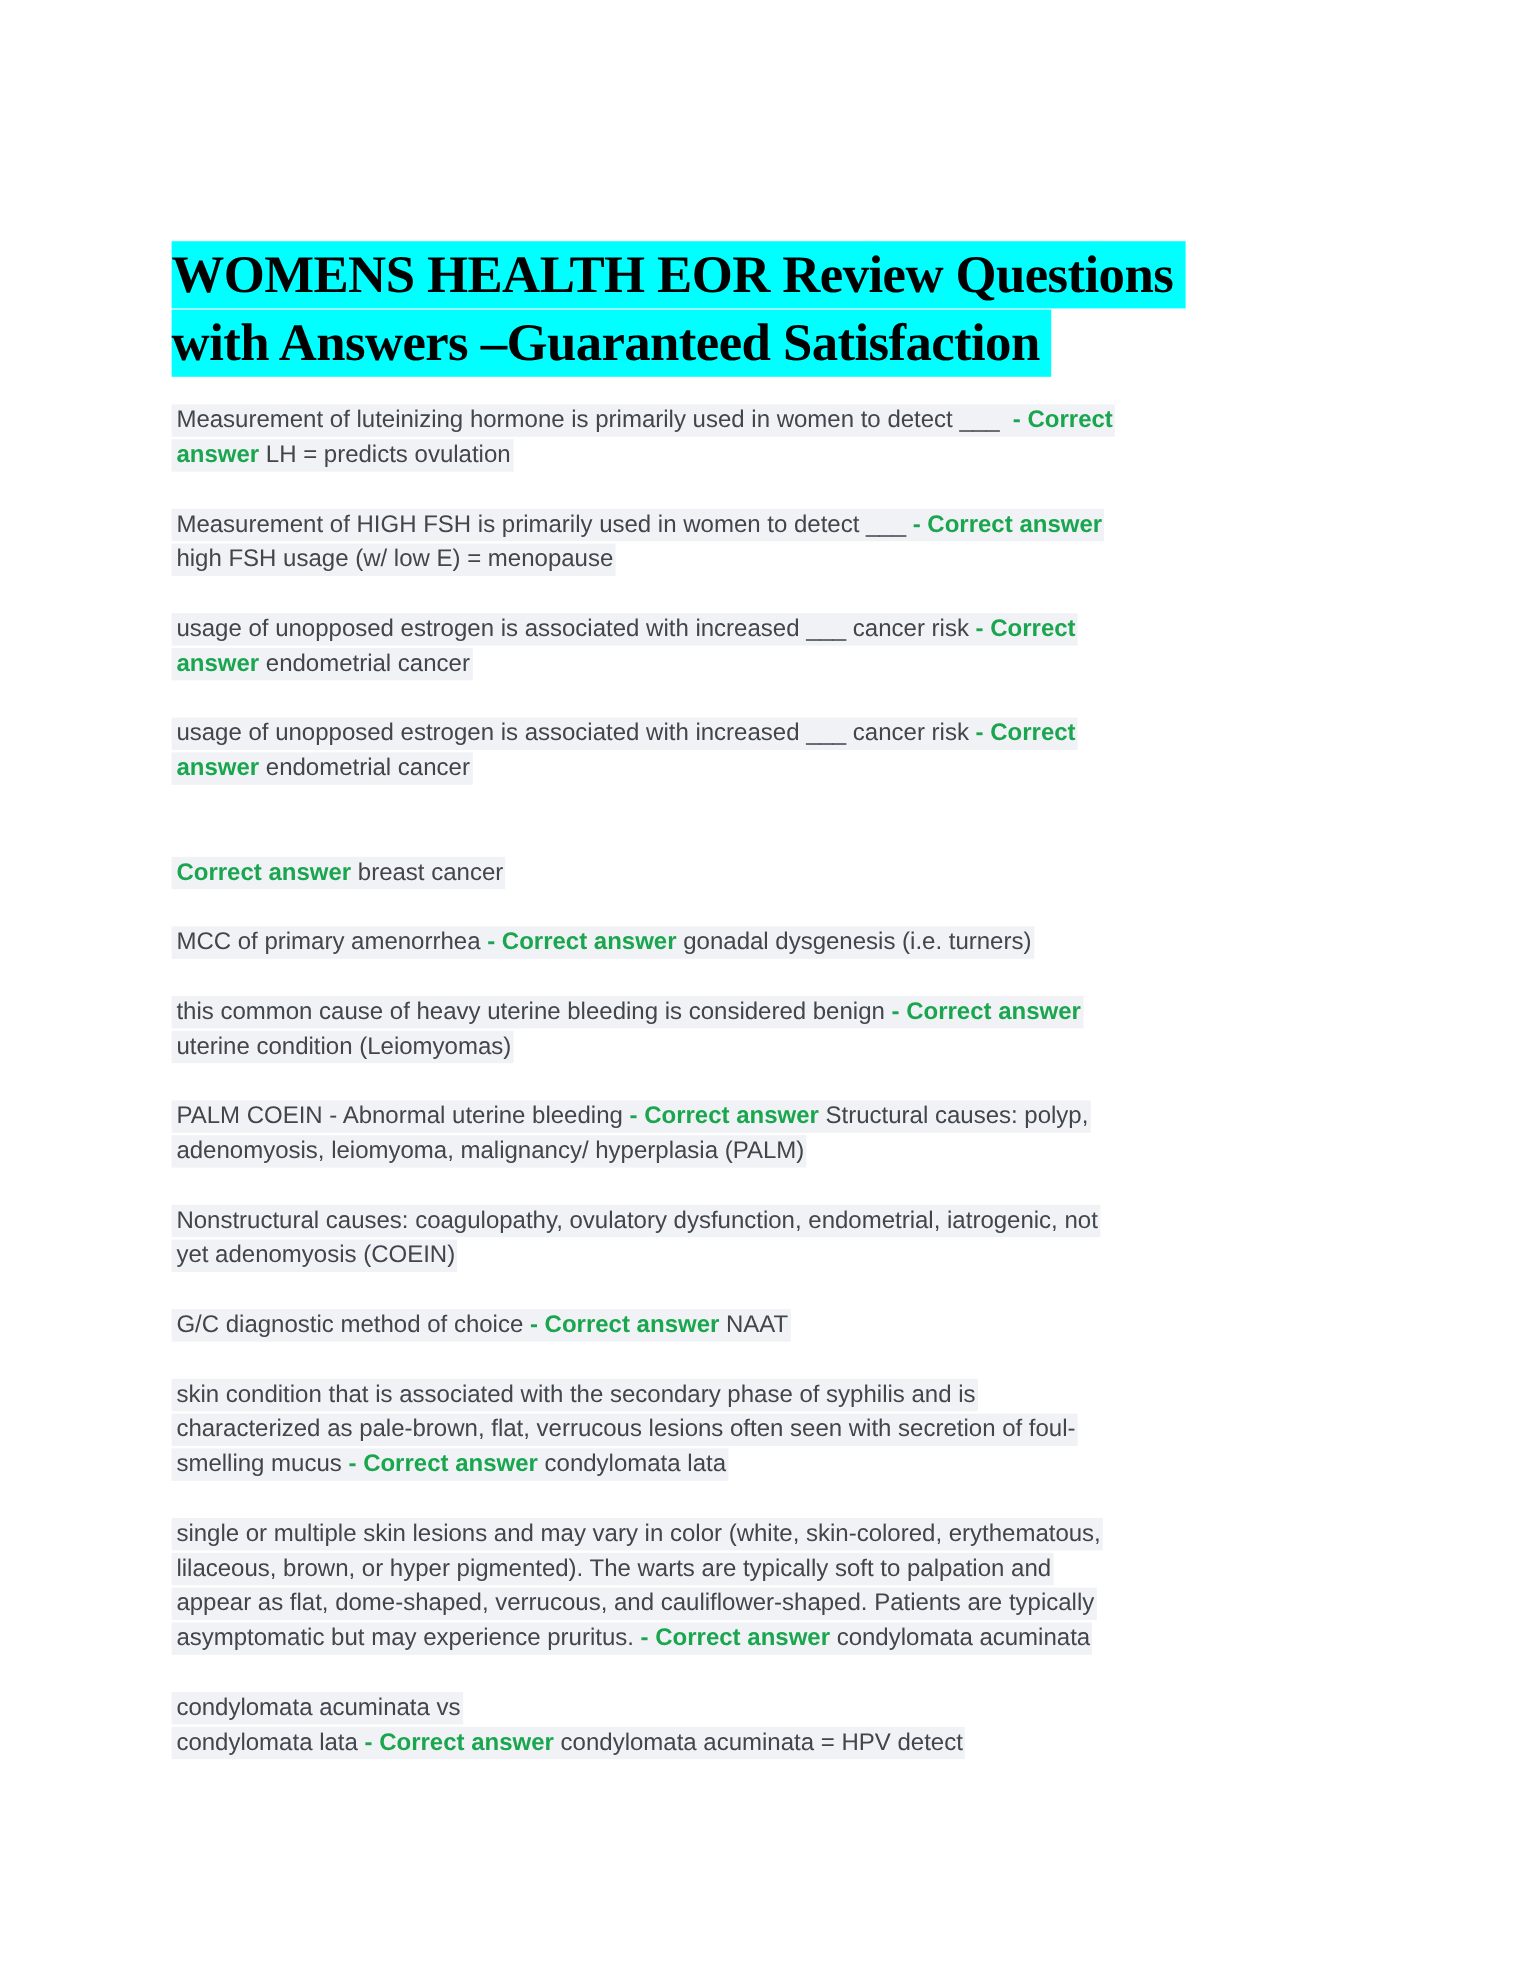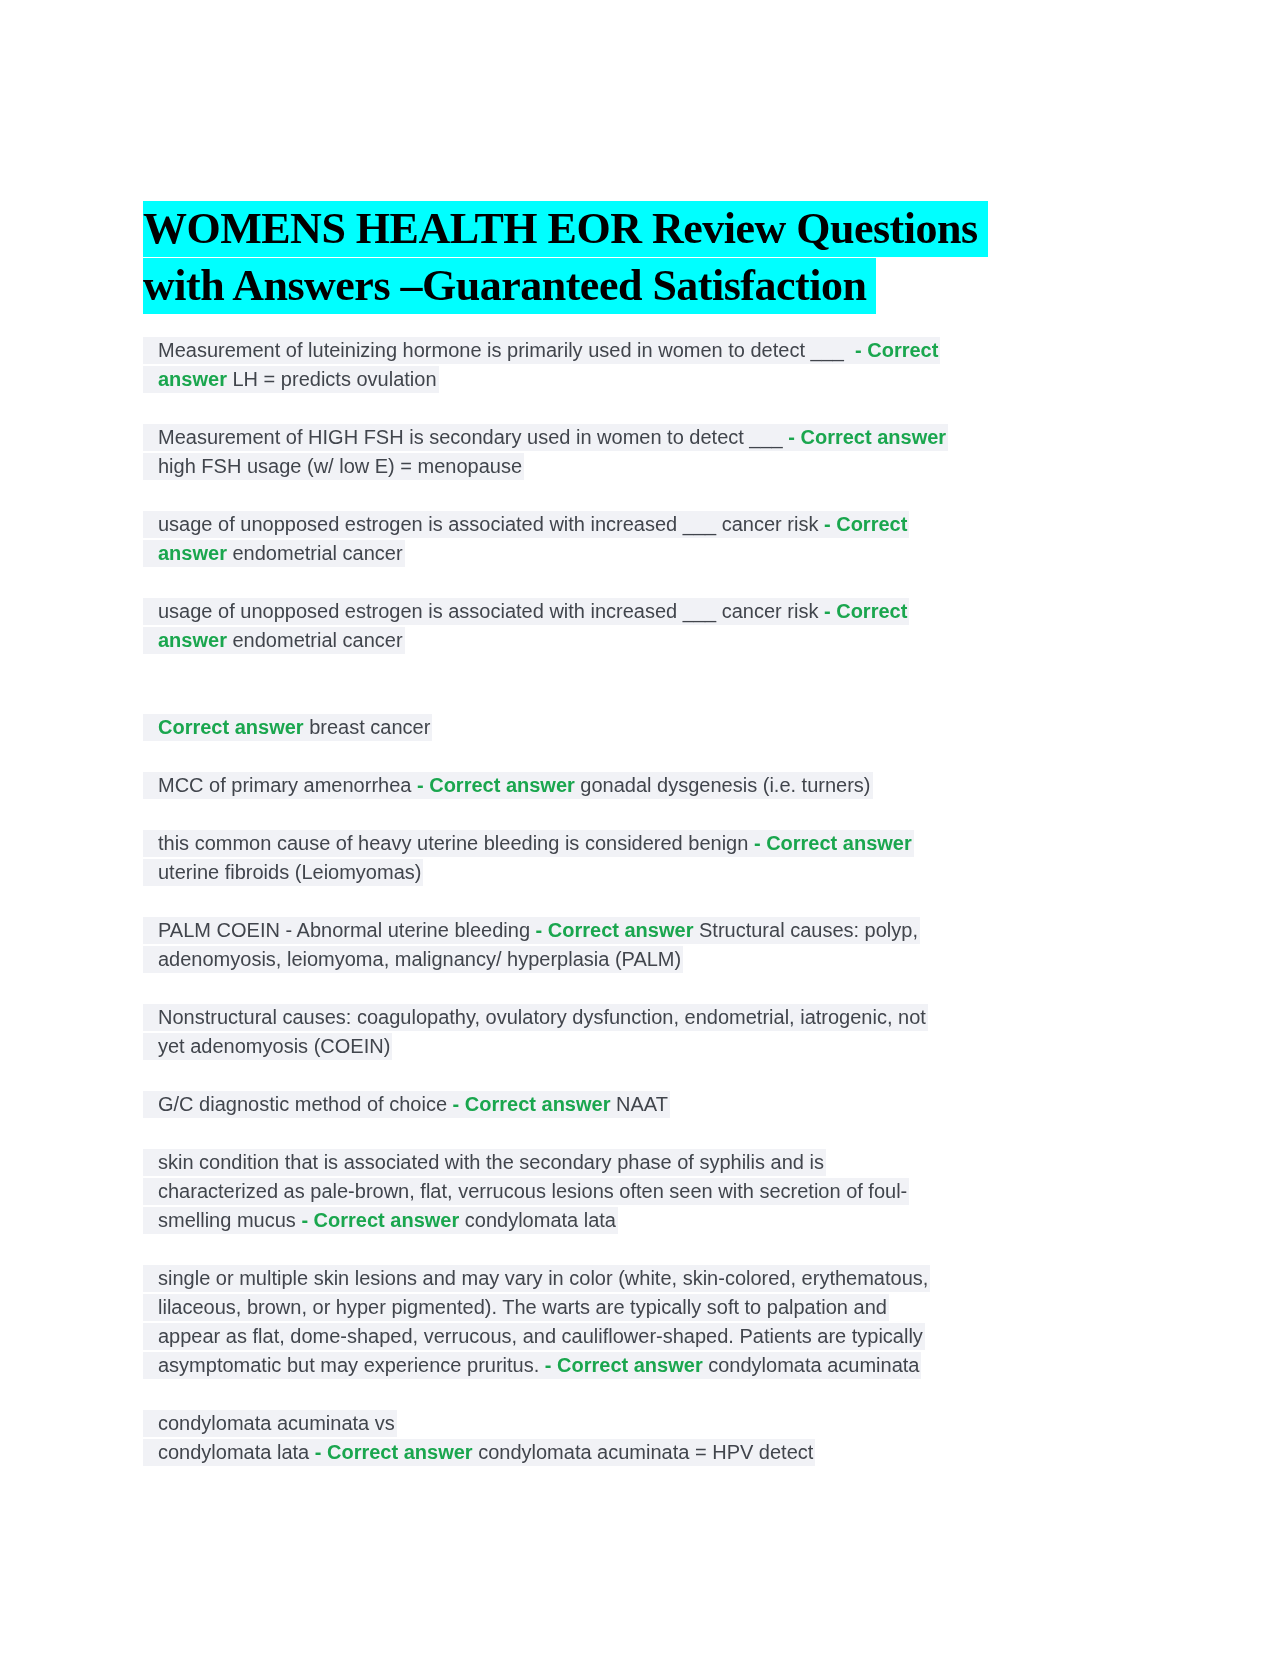--- a/index.html
+++ b/index.html
@@ -42,43 +42,43 @@
     font-size: 20px;
     line-height: 29px;
     color: var(--body-text, #41454c);
   }
   .para {
     margin: 0 0 29px 0;
     white-space: nowrap;
   }
   .line-hl {
     background: var(--line-highlight, #f1f2f6);
-    padding: 2px 2px 3px 15px;
+    padding: 2px 2px 3px 4px;
   }
   .ans {
     color: var(--answer-green, #1aa64e);
     font-weight: 700;
   }
 </style>
 </head>
 <body style="background: rgb(255, 255, 255);">
 
 <div class="page">
   <h1 class="title">
       <div class="title-line"><span class="title-hl">WOMENS HEALTH EOR Review Questions</span></div>
       <div class="title-line"><span class="title-hl">with Answers –Guaranteed Satisfaction</span></div>
     </h1>
   <div class="content">
       <p class="para"><span class="line-hl"><span>Measurement of luteinizing hormone is primarily used in women to detect ___ &nbsp;</span><span class="ans">- Correct</span></span><br><span class="line-hl"><span class="ans">answer</span><span> LH = predicts ovulation</span></span></p>
-      <p class="para"><span class="line-hl"><span>Measurement of HIGH FSH is secondary used in women to detect ___ </span><span class="ans">- Correct answer</span></span><br><span class="line-hl"><span>high FSH usage (w/ low E) = menopause</span></span></p>
+      <p class="para"><span class="line-hl"><span>Measurement of HIGH FSH is primarily used in women to detect ___ </span><span class="ans">- Correct answer</span></span><br><span class="line-hl"><span>high FSH usage (w/ low E) = menopause</span></span></p>
       <p class="para"><span class="line-hl"><span>usage of unopposed estrogen is associated with increased ___ cancer risk </span><span class="ans">- Correct</span></span><br><span class="line-hl"><span class="ans">answer</span><span> endometrial cancer</span></span></p>
       <p class="para"><span class="line-hl"><span>usage of unopposed estrogen is associated with increased ___ cancer risk </span><span class="ans">- Correct</span></span><br><span class="line-hl"><span class="ans">answer</span><span> endometrial cancer</span></span></p>
       <p class="para"><br><span class="line-hl"><span class="ans">Correct answer</span><span> breast cancer</span></span></p>
       <p class="para"><span class="line-hl"><span>MCC of primary amenorrhea </span><span class="ans">- Correct answer</span><span> gonadal dysgenesis (i.e. turners)</span></span></p>
-      <p class="para"><span class="line-hl"><span>this common cause of heavy uterine bleeding is considered benign </span><span class="ans">- Correct answer</span></span><br><span class="line-hl"><span>uterine fibroids (Leiomyomas)</span></span></p>
+      <p class="para"><span class="line-hl"><span>this common cause of heavy uterine bleeding is considered benign </span><span class="ans">- Correct answer</span></span><br><span class="line-hl"><span>uterine condition (Leiomyomas)</span></span></p>
       <p class="para"><span class="line-hl"><span>PALM COEIN - Abnormal uterine bleeding </span><span class="ans">- Correct answer</span><span> Structural causes: polyp,</span></span><br><span class="line-hl"><span>adenomyosis, leiomyoma, malignancy/ hyperplasia (PALM)</span></span></p>
       <p class="para"><span class="line-hl"><span>Nonstructural causes: coagulopathy, ovulatory dysfunction, endometrial, iatrogenic, not</span></span><br><span class="line-hl"><span>yet adenomyosis (COEIN)</span></span></p>
       <p class="para"><span class="line-hl"><span>G/C diagnostic method of choice </span><span class="ans">- Correct answer</span><span> NAAT</span></span></p>
       <p class="para"><span class="line-hl"><span>skin condition that is associated with the secondary phase of syphilis and is</span></span><br><span class="line-hl"><span>characterized as pale-brown, flat, verrucous lesions often seen with secretion of foul-</span></span><br><span class="line-hl"><span>smelling mucus </span><span class="ans">- Correct answer</span><span> condylomata lata</span></span></p>
       <p class="para"><span class="line-hl"><span>single or multiple skin lesions and may vary in color (white, skin-colored, erythematous,</span></span><br><span class="line-hl"><span>lilaceous, brown, or hyper pigmented). The warts are typically soft to palpation and</span></span><br><span class="line-hl"><span>appear as flat, dome-shaped, verrucous, and cauliflower-shaped. Patients are typically</span></span><br><span class="line-hl"><span>asymptomatic but may experience pruritus. </span><span class="ans">- Correct answer</span><span> condylomata acuminata</span></span></p>
       <p class="para"><span class="line-hl"><span>condylomata acuminata vs</span></span><br><span class="line-hl"><span>condylomata lata </span><span class="ans">- Correct answer</span><span> condylomata acuminata = HPV detect</span></span></p>
     </div>
 </div>
 
 </body></html>

